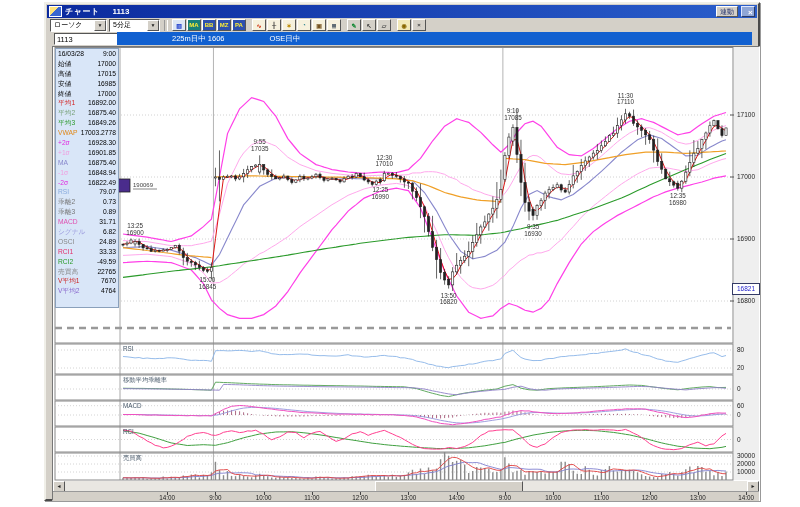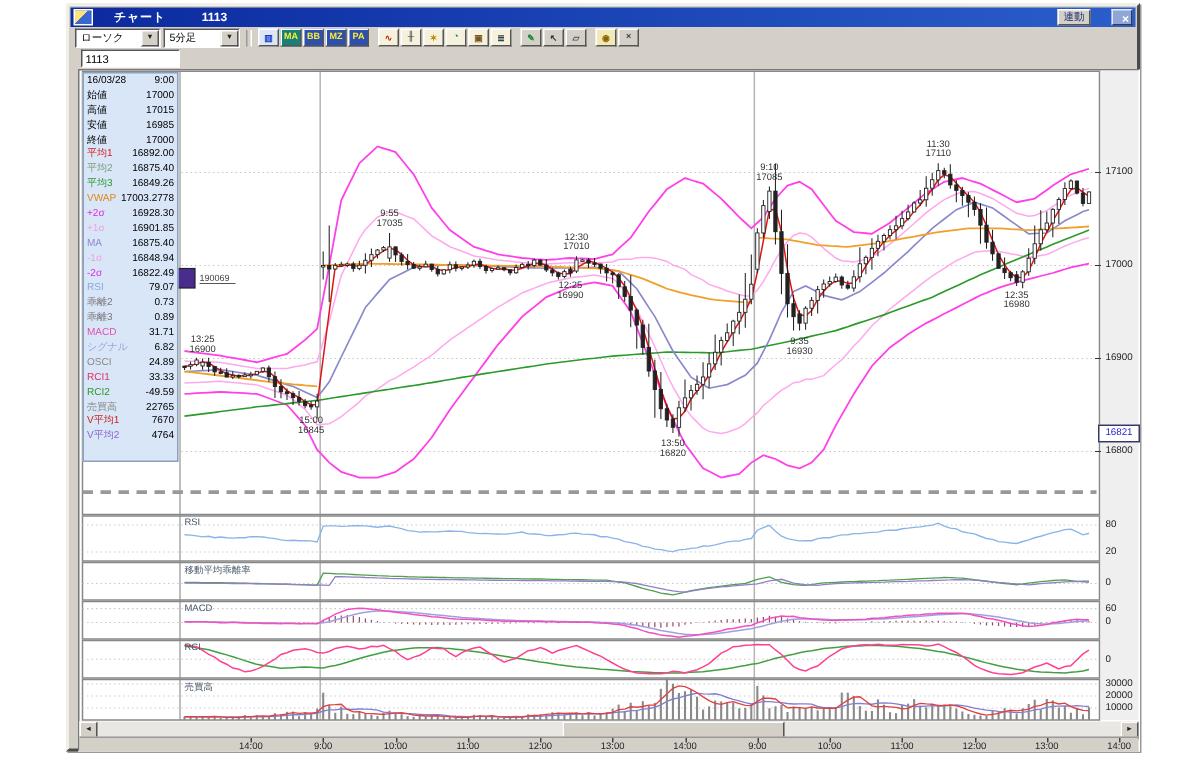--- a/index.html
+++ b/index.html
@@ -1,21 +1,21 @@
 <!DOCTYPE html>
 <html><head>
 <meta charset="utf-8">
 <style>
   html,body{margin:0;padding:0;background:#fff;}
   .page{position:relative;width:800px;height:507px;background:#fff;overflow:hidden;
         font-family:"Liberation Sans","DejaVu Sans",sans-serif;font-size:7px;color:#000;}
   .window{position:absolute;left:44px;top:2px;width:712px;height:495px;background:#d4d0c8;
           border:2px solid;border-color:#f0efe8 #4a4a4a #4a4a4a #f0efe8;box-shadow:1px 1px 0 #999;}
   .titlebar{position:absolute;left:1px;top:1px;right:1px;height:13px;
-            background:linear-gradient(90deg,#0b2a9e,#2a5ecb);display:flex;align-items:center;gap:14px;padding:0 2px;}
+            background:linear-gradient(90deg,#0b2a9e,#2a5ecb);display:flex;align-items:center;gap:3px;padding:0 2px;}
   .titlebar .title{color:#fff;font-weight:bold;font-size:8px;letter-spacing:.5px;white-space:nowrap;}
   .titlebar .num{color:#fff;font-weight:bold;font-size:8px;margin-left:10px;}
   .app-icon{width:11px;height:9px;background:linear-gradient(135deg,#ffe27a 45%,#3a66d0 45%);border:1px solid #fff;}
   .spacer{flex:1;}
   .linked-btn{font-size:7px;height:11px;line-height:9px;padding:0 3px;background:#d4d0c8;color:#1a2a6a;
               border:1px solid;border-color:#fff #555 #555 #fff;cursor:default;}
   .close-btn{width:13px;height:11px;background:#8fa6d6;color:#fff;font-size:8px;line-height:9px;text-align:center;
              border:1px solid;border-color:#dfe8ff #2a3a66 #2a3a66 #dfe8ff;font-weight:bold;cursor:default;}
   .toolbar{position:absolute;left:1px;top:14px;right:1px;height:14px;background:#d4d0c8;
            display:flex;align-items:center;gap:2px;padding:0 3px;}
@@ -96,20 +96,24 @@
           <button class="tb-btn" style="background: rgb(212, 208, 200); color: rgb(17, 136, 51);">✎</button>
           <button class="tb-btn" style="background: rgb(212, 208, 200); color: rgb(51, 51, 51);">↖</button>
           <button class="tb-btn" style="background: rgb(212, 208, 200); color: rgb(85, 85, 85);">▱</button>
           <div class="tb-gap"></div>
           <button class="tb-btn" style="background: rgb(242, 233, 184); color: rgb(136, 102, 0);">◉</button>
           <button class="tb-btn" style="background: rgb(212, 208, 200); color: rgb(68, 68, 68);">×</button>
         </div>
     </div>
     <div class="infobar">
       <input class="code-input" value="1113" style="">
+      <div class="inst-bar">
+        <span class="inst">225m日中 1606</span>
+        <span class="sess">OSE日中</span>
+      </div>
     </div>
     <div class="client" id="client">
       <svg width="706" height="453">
           <g>
             <line x1="2" y1="68" x2="680" y2="68" stroke="#c6c6c6" stroke-width="0.8" stroke-dasharray="1 2"></line>
             <line x1="2" y1="130" x2="680" y2="130" stroke="#c6c6c6" stroke-width="0.8" stroke-dasharray="1 2"></line>
             <line x1="2" y1="192" x2="680" y2="192" stroke="#c6c6c6" stroke-width="0.8" stroke-dasharray="1 2"></line>
             <line x1="2" y1="254" x2="680" y2="254" stroke="#c6c6c6" stroke-width="0.8" stroke-dasharray="1 2"></line>
             <line x1="160.45" y1="0" x2="160.45" y2="433" stroke="#b4b4b4" stroke-width="1"></line>
             <line x1="449.89" y1="0" x2="449.89" y2="433" stroke="#b4b4b4" stroke-width="1"></line>

